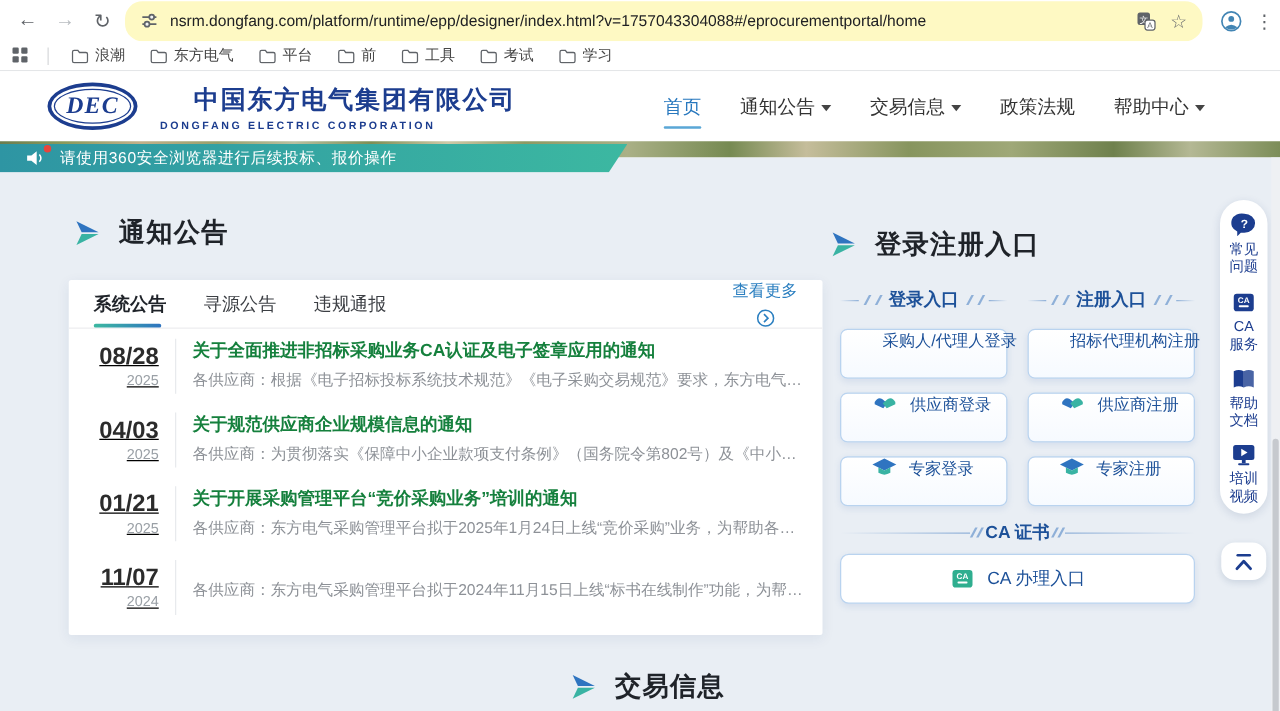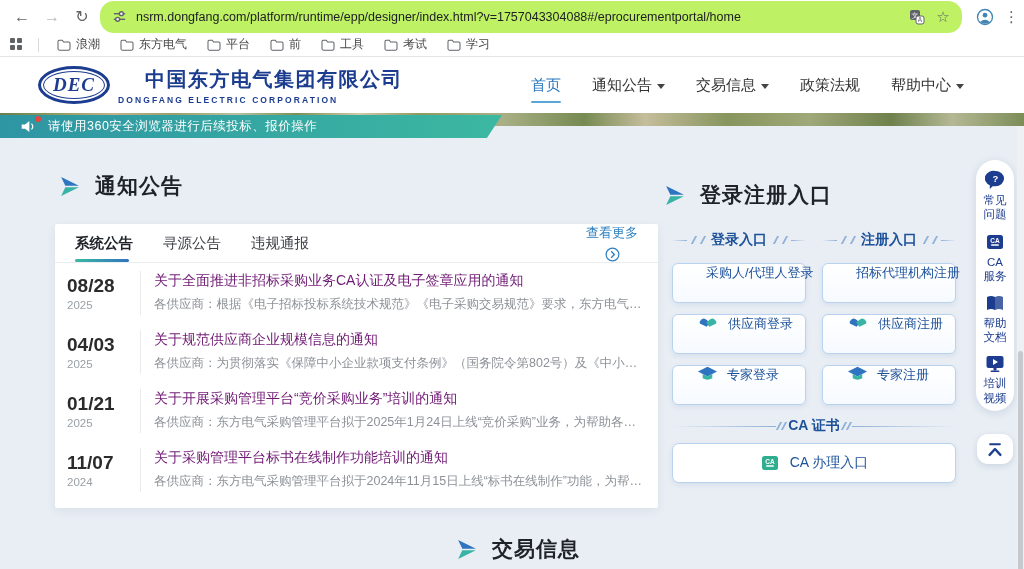--- a/index.html
+++ b/index.html
@@ -6,42 +6,42 @@
   html,body { width:1024px; height:569px; overflow:hidden; }
   body { font-family:"Liberation Sans","DejaVu Sans",sans-serif; background:#fff; }
   #page { position:relative; width:1024px; height:569px; overflow:hidden; background:#fff; }
 
   
   .chrome-bar { position:absolute; top:0; left:0; width:1024px; height:33px; background:#fff;
     display:flex; align-items:center; padding:0 10px; gap:6px; }
   .nav-btn { width:24px; height:24px; display:flex; align-items:center; justify-content:center;
     font-size:16px; color:#5f6368; border-radius:50%; flex:0 0 auto; }
   .nav-btn.disabled { color:#b8bcc0; }
-  .url-pill { flex:0 0 auto; width:862px; height:26px; background:#bef264; border-radius:14px;
+  .url-pill { flex:0 0 auto; width:862px; height:26px; background:#fef9c3; border-radius:14px;
     display:flex; align-items:center; padding:16px 10px; gap:8px; }
   .url-text { flex:1; font-size:12.5px; color:#202124; white-space:nowrap; overflow:hidden; }
   .pill-icon { width:18px; height:18px; display:flex; align-items:center; justify-content:center; flex:0 0 auto; }
   .star { font-size:15px; color:#5f6368; }
   .chrome-right { display:flex; align-items:center; gap:10px; margin-left:8px; }
   .dots { color:#5f6368; font-size:15px; letter-spacing:0; }
 
   
   .bookmarks { position:absolute; top:33px; left:0; width:1024px; height:24px; background:#fff;
     border-bottom:1px solid #e4e6e8; display:flex; align-items:center; padding:0 10px; gap:4px; }
   .apps-grid { width:14px; height:14px; display:grid; grid-template-columns:5px 5px; grid-template-rows:5px 5px;
     gap:2px; margin-right:4px; }
   .apps-grid span { background:#5f6368; border-radius:1px; }
   .bm-sep { width:1px; height:14px; background:#d7d9db; margin:0 6px; }
   .bookmark { display:flex; align-items:center; gap:5px; padding:2px 8px; border-radius:4px;
     font-size:12px; color:#474747; white-space:nowrap; }
 
   
   .site-header { position:absolute; top:57px; left:0; width:1024px; height:56px; background:#fff;
     display:flex; align-items:center; padding:0 58px 0 38px; }
-  .logo-wrap { display:flex; align-items:center; gap:8px; }
+  .logo-wrap { display:flex; align-items:center; gap:18px; }
   .dec-oval { width:72px; height:38px; border:3px solid #1c3d8f; border-radius:50%;
     display:flex; align-items:center; justify-content:center; position:relative; }
   .dec-oval::after { content:""; position:absolute; inset:2px; border:1px solid #1c3d8f; border-radius:50%; }
   .dec-txt { font-family:"Liberation Serif","DejaVu Serif",serif; font-style:italic; font-weight:bold;
     font-size:19px; color:#1c3d8f; letter-spacing:1px; }
   .company { display:flex; flex-direction:column; }
   .company-cn { font-size:20px; font-weight:bold; color:#1c3d8f; letter-spacing:1.5px;margin-left:27px; }
   .company-en { font-size:8.5px; font-weight:bold; color:#1c3d8f; letter-spacing:2.1px; margin-top:2px; }
   .main-nav { margin-left:auto; display:flex; align-items:flex-start; gap:27px; }
   .nav-item { display:flex; align-items:center; gap:5px; font-size:15px; color:#333; position:relative;
@@ -75,26 +75,26 @@
   .notice-card { position:absolute; left:55px; top:224px; width:603px; height:284px; background:#fff;
     border-radius:2px; box-shadow:0 3px 10px rgba(30,60,110,.07); overflow:hidden; }
   .tab-row { display:flex; align-items:center; height:39px; padding:0 20px; border-bottom:1px solid #ededf0; }
   .tab { font-size:14.5px; color:#3c3f44; margin-right:30px; position:relative; height:100%;
     display:flex; align-items:center; cursor:pointer; }
   .tab.active { font-weight:bold; color:#1f2329; }
   .tab.active::after { content:""; position:absolute; left:0; right:4px; bottom:0; height:3px; border-radius:2px;
     background:linear-gradient(90deg,#3cb8a1,#2f74c0); }
   .more-link { margin-left:auto; display:flex; align-items:center; gap:5px; font-size:13px; color:#2b7fc0; cursor:pointer;flex-direction:column; }
   .notice-row { display:flex; align-items:center; height:59px; padding:0 16px 0 12px; cursor:pointer; }
-  .date-block { width:60px; text-align:left; flex:0 0 auto; }
+  .date-block { width:60px; text-align:right; flex:0 0 auto;text-decoration:underline; }
   .date-md { font-size:19px; font-weight:bold; color:#2b2b2b; }
   .date-y { font-size:11.5px; color:#9aa0a6; margin-top:2px; }
   .v-sep { width:1px; height:44px; background:#e8eaed; margin:0 13px; flex:0 0 auto; }
   .notice-body { flex:1; min-width:0; }
-  .notice-title { font-size:14px; font-weight:normal; color:#701a75; white-space:nowrap; overflow:hidden;
+  .notice-title { font-size:14px; font-weight:bold; color:#15803d; white-space:nowrap; overflow:hidden;
     text-overflow:ellipsis; }
   .notice-desc { font-size:12.5px; color:#8d9197; margin-top:6px; white-space:nowrap; overflow:hidden;
     text-overflow:ellipsis; }
 
   
   .col-head-row { position:absolute; left:672px; top:231px; width:284px; display:flex; }
   .col-head { flex:1; display:flex; align-items:center; gap:4px; }
   .col-head-label { font-size:14px; font-weight:bold; color:#1d5199; margin:0 2px; white-space:nowrap; }
   .deco-line { flex:1; height:1px; background:linear-gradient(90deg,rgba(143,176,216,0),#8fb0d8); }
   .deco-line.rev { background:linear-gradient(90deg,#8fb0d8,rgba(143,176,216,0)); }
@@ -323,21 +323,20 @@
       </div>
     </div>
 
     <div class="notice-row">
       <div class="date-block">
         <div class="date-md">11/07</div>
         <div class="date-y">2024</div>
       </div>
       <div class="v-sep"></div>
       <div class="notice-body">
-        <div class="notice-title">关于采购管理平台标书在线制作功能培训的通知</div>
         <div class="notice-desc">各供应商：东方电气采购管理平台拟于2024年11月15日上线“标书在线制作”功能，为帮…</div>
       </div>
     </div>
   </div>
 
   <div class="section-head" style="left:663px; top:181px;">
     <svg width="23" height="21" viewBox="0 0 22 20">
       <polygon points="3,1 20,9.4 7,9.4" fill="#2f74c0"></polygon>
       <polygon points="3,19 20,10.6 7,10.6" fill="#39b3a3"></polygon>
     </svg>

